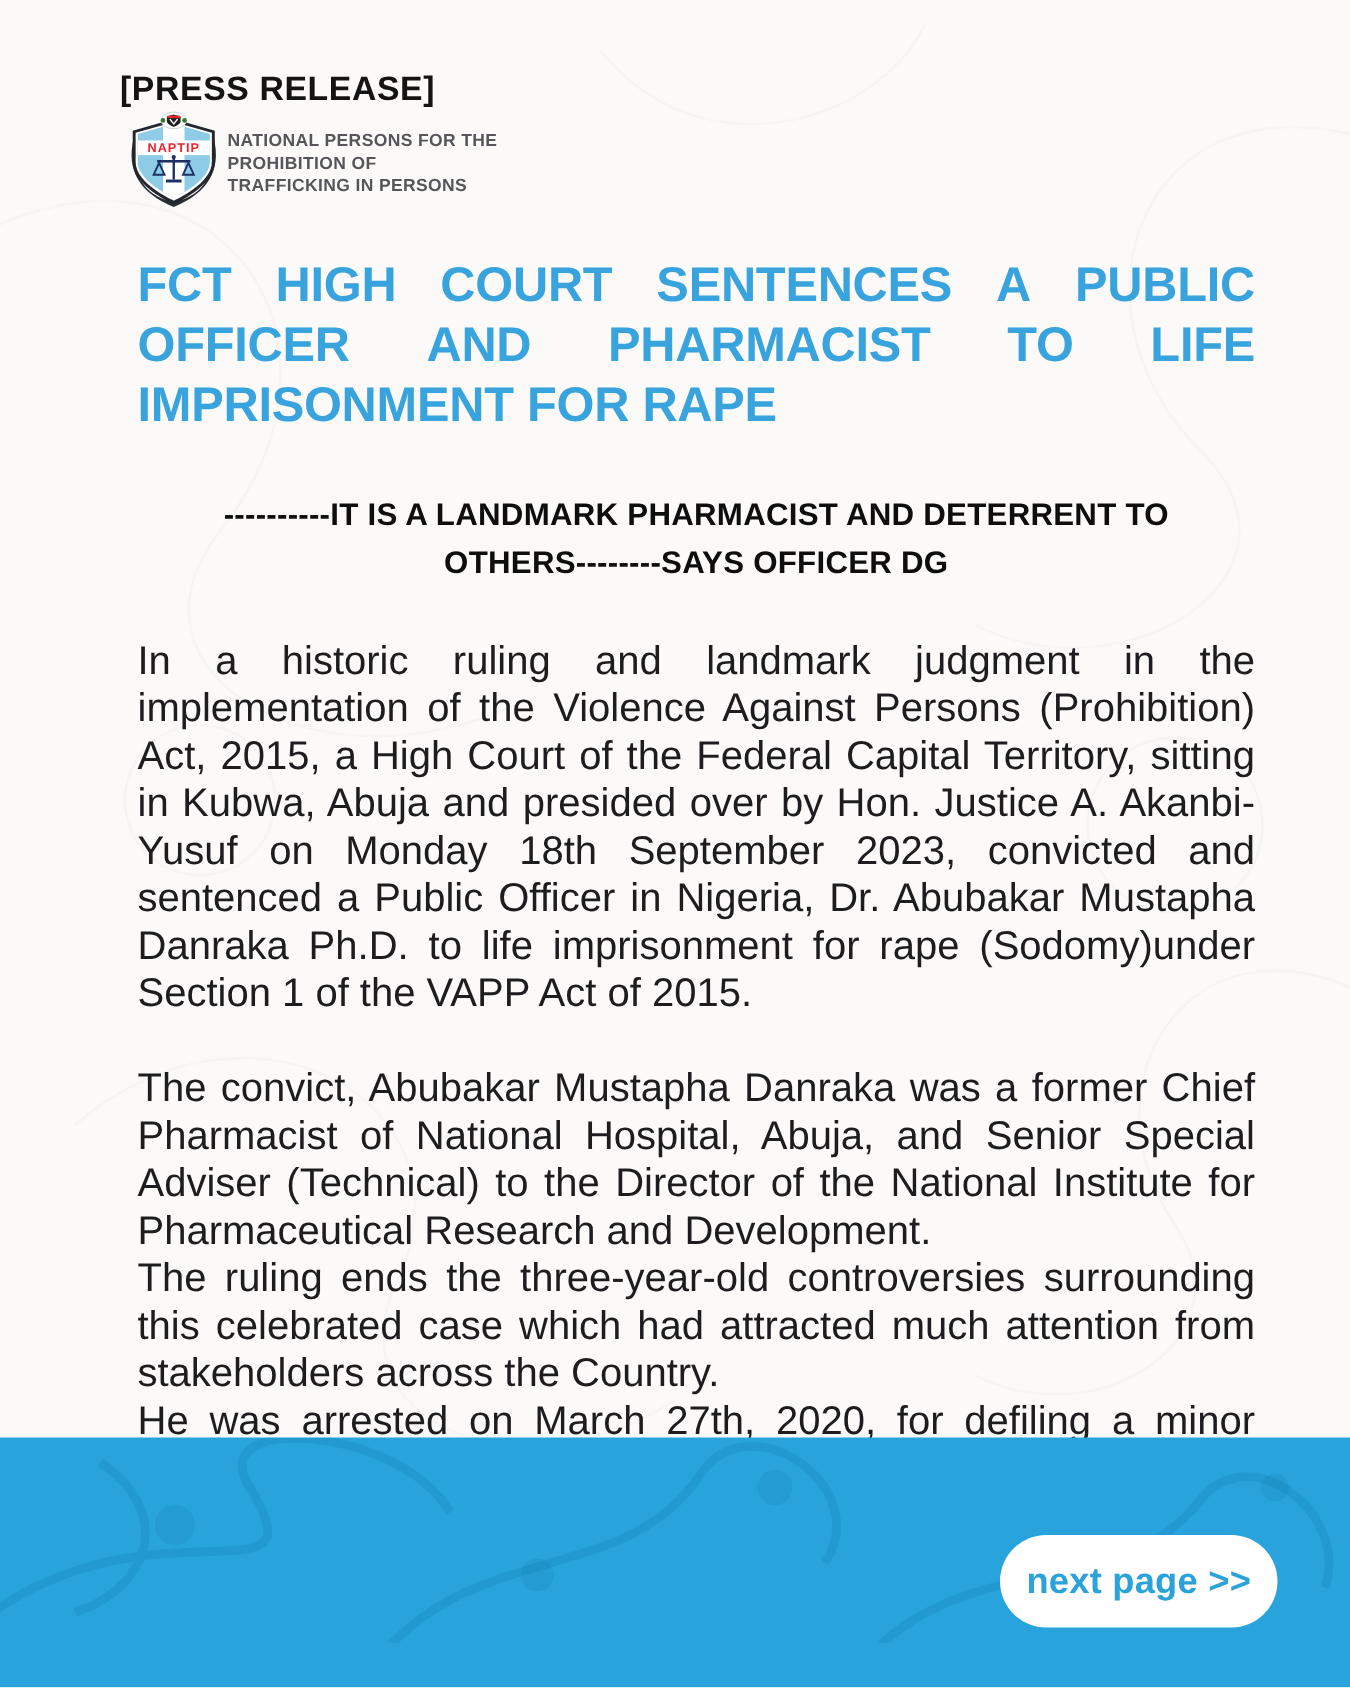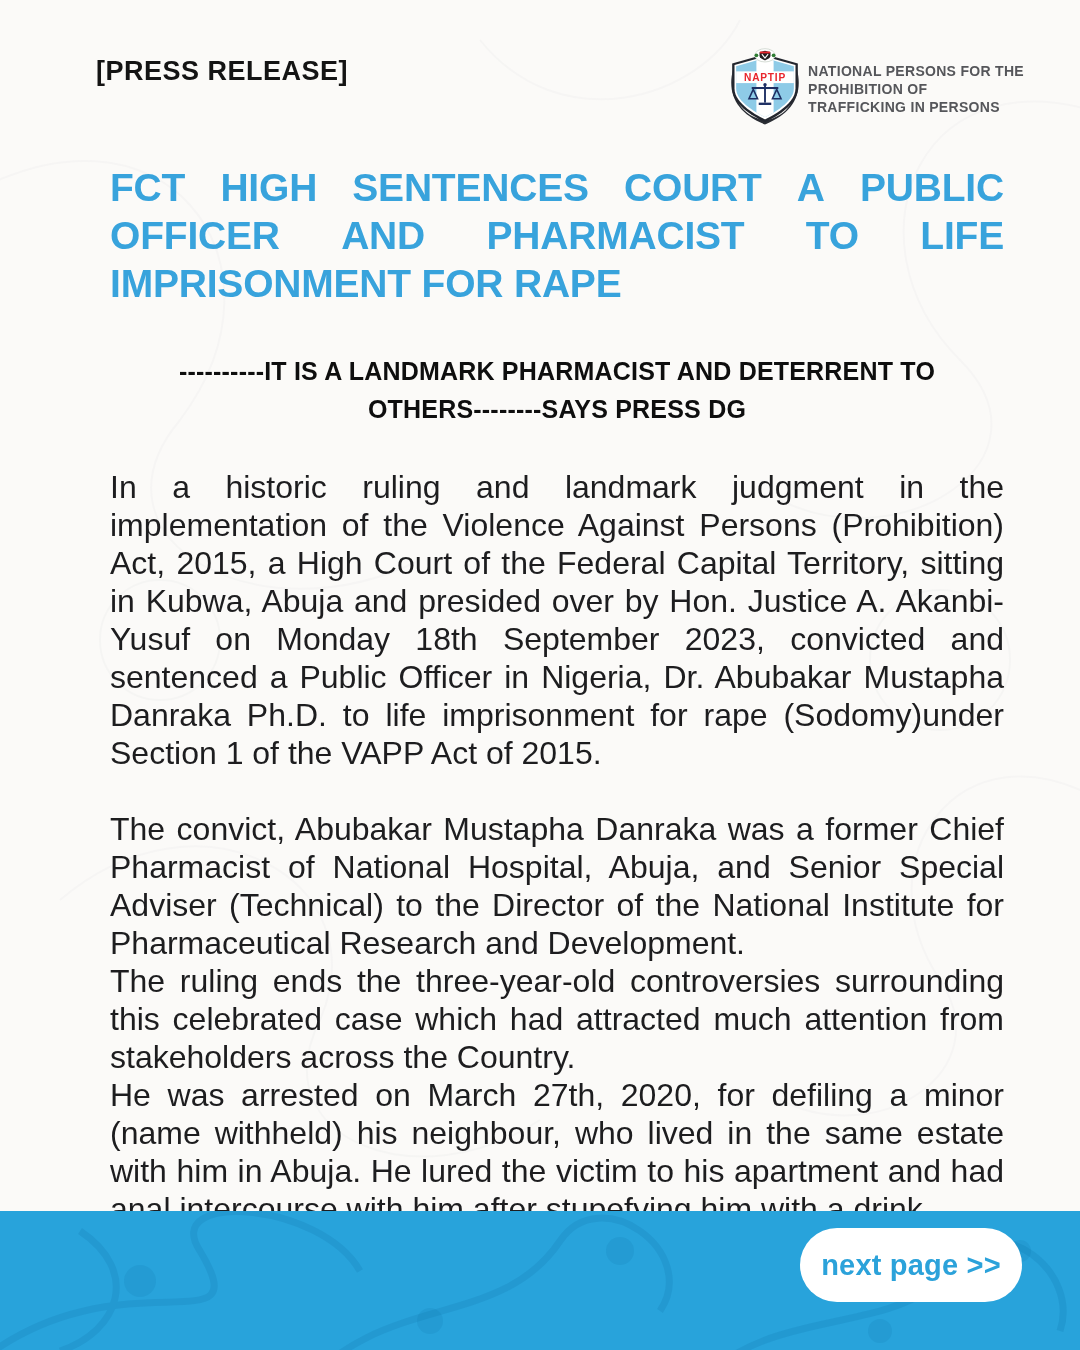--- a/index.html
+++ b/index.html
@@ -17,20 +17,21 @@
   .bg-pattern {
     position: absolute; inset: 0;
     z-index: 0; pointer-events: none;
   }
   .content { position: relative; z-index: 1; }
 
   
   .header {
     display: flex; justify-content: space-between; align-items: flex-start;
     padding: 46px 56px 0 96px;
+    flex-direction: column;
   }
   .press-label {
     font-size: 27px; font-weight: 800; color: #141414;
     letter-spacing: 0.5px; padding-top: 10px;
   }
   .brand { display: flex; align-items: flex-start; }
   .brand-name {
     padding-top: 16px;
     font-size: 14px; font-weight: 700; color: #55565a;
     line-height: 18px; letter-spacing: 0.3px;
@@ -59,21 +60,21 @@
   .para {
     margin: 0; text-align: justify;
     font-size: 32px; line-height: 38px; color: #1d1d1f;
     font-weight: 400;
   }
   .gap-after { margin-bottom: 38px; }
 
   
   .band {
     position: absolute; left: 0; bottom: 0; z-index: 2;
-    width: 1080px; height: 139px;
+    width: 1080px; height: 200px;
     background: #28a3db; overflow: hidden;
   }
   .band-pattern { position: absolute; inset: 0; pointer-events: none; }
   .next-btn {
     position: absolute; right: 58px; bottom: 48px;
     width: 222px; height: 74px;
     background: #ffffff; border: none; border-radius: 37px;
     display: flex; align-items: center; justify-content: center;
     cursor: pointer;
     font-family: "Liberation Sans", sans-serif;
@@ -150,38 +151,38 @@
           <div>TRAFFICKING IN PERSONS</div>
         </div>
       </div>
     </div>
 
     <div class="main">
       <h1 class="headline">
         <span class="hline jflex">
             <span>FCT</span>
             <span>HIGH</span>
+            <span>COURT</span>
             <span>SENTENCES</span>
-            <span>COURT</span>
             <span>A</span>
             <span>PUBLIC</span>
           </span>
         <span class="hline jflex">
             <span>OFFICER</span>
             <span>AND</span>
             <span>PHARMACIST</span>
             <span>TO</span>
             <span>LIFE</span>
           </span>
         <span class="hline">IMPRISONMENT FOR RAPE</span>
       </h1>
 
       <h2 class="subheadline">
         <span class="subline">----------IT IS A LANDMARK PHARMACIST AND DETERRENT TO</span>
-        <span class="subline">OTHERS--------SAYS PRESS DG</span>
+        <span class="subline">OTHERS--------SAYS OFFICER DG</span>
       </h2>
 
       <div class="bodytext">
         <p class="para gap-after">In a historic ruling and landmark judgment in the implementation of the Violence Against Persons (Prohibition) Act, 2015, a High Court of the Federal Capital Territory, sitting in Kubwa, Abuja and presided over by Hon. Justice A. Akanbi-Yusuf on Monday 18th September 2023, convicted and sentenced a Public Officer in Nigeria, Dr. Abubakar Mustapha Danraka Ph.D. to life imprisonment for rape (Sodomy)under Section 1 of the VAPP Act of 2015.</p>
         <p class="para">The convict, Abubakar Mustapha Danraka was a former Chief Pharmacist of National Hospital, Abuja, and Senior Special Adviser (Technical) to the Director of the National Institute for Pharmaceutical Research and Development.</p>
         <p class="para">The ruling ends the three-year-old controversies surrounding this celebrated case which had attracted much attention from stakeholders across the Country.</p>
         <p class="para">He was arrested on March 27th, 2020, for defiling a minor (name withheld) his neighbour, who lived in the same estate with him in Abuja. He lured the victim to his apartment and had anal intercourse with him after stupefying him with a drink.</p>
       </div>
     </div>
   </div>

